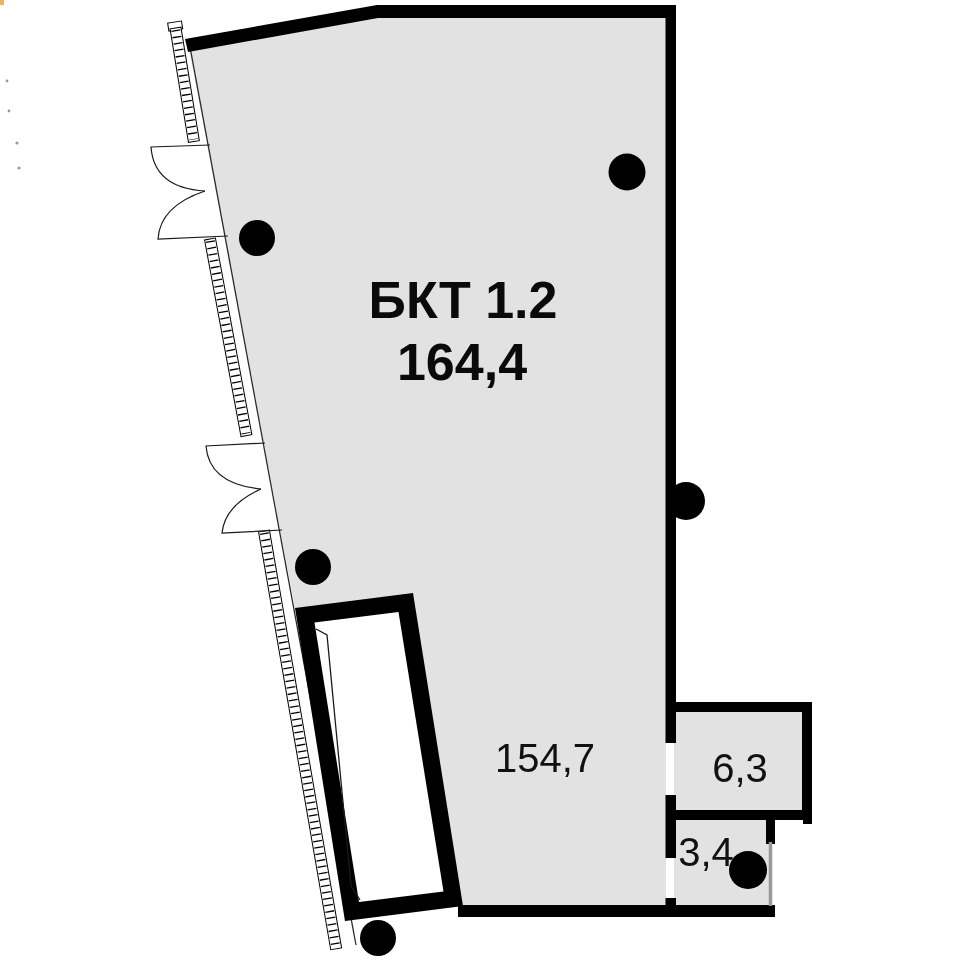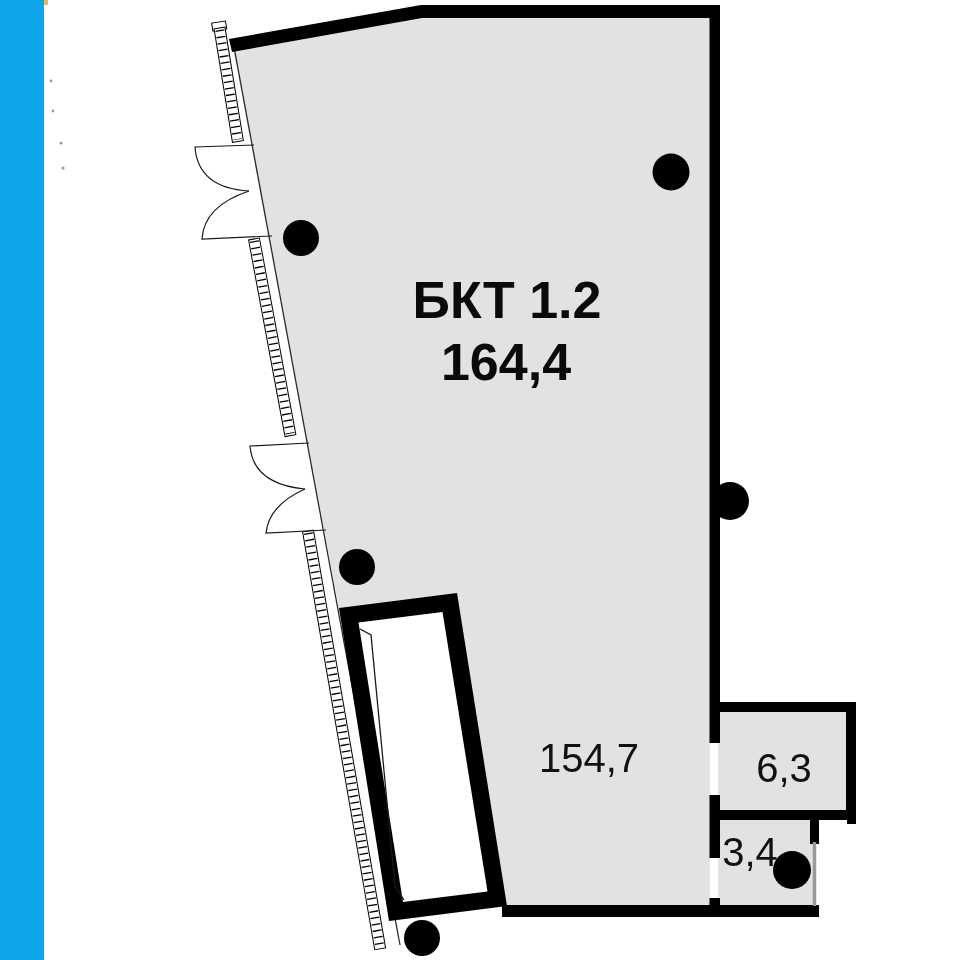--- a/index.html
+++ b/index.html
@@ -1,17 +1,17 @@
 <!DOCTYPE html>
 <html><head>
 <meta charset="utf-8">
 <style>
   html,body{margin:0;padding:0;background:#fff;}
-  .stage{position:relative;width:812px;height:960px;background:#0ea5e9;overflow:hidden;
-         font-family:"Liberation Sans","DejaVu Sans",sans-serif;padding-left:44px;}
+  .stage{position:relative;width:812px;height:960px;background:#f0abfc;overflow:hidden;
+         font-family:"Liberation Sans","DejaVu Sans",sans-serif;}
   svg{display:block;}
   .lbl-main{font-family:"Liberation Sans","DejaVu Sans",sans-serif;font-weight:bold;
             font-size:52px;fill:#0a0a0a;}
   .lbl-room{font-family:"Liberation Sans","DejaVu Sans",sans-serif;font-weight:normal;
             font-size:40px;fill:#111;}
   .thinline{stroke:#2a2a2a;stroke-width:1.3;fill:none;}
   .arcline{stroke:#1a1a1a;stroke-width:1.2;fill:none;}
   .leafline{stroke:#1a1a1a;stroke-width:1.3;fill:none;}
   .strip-base{fill:#ffffff;stroke:#000;stroke-width:1;}
   .strip-rung{stroke:#000;stroke-width:9;stroke-dasharray:1.3 5.2;fill:none;}

